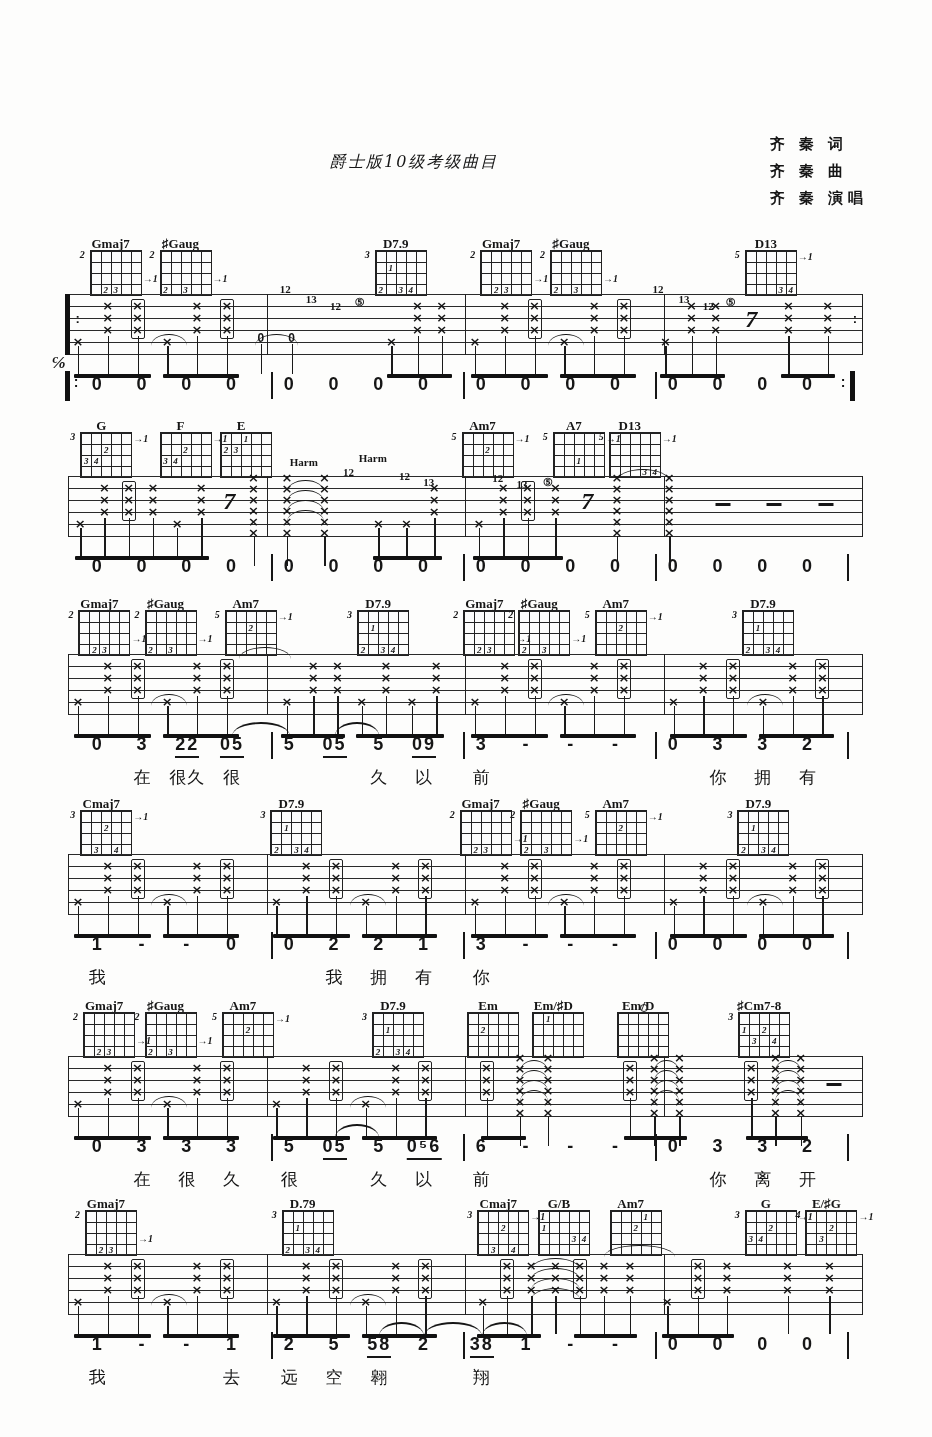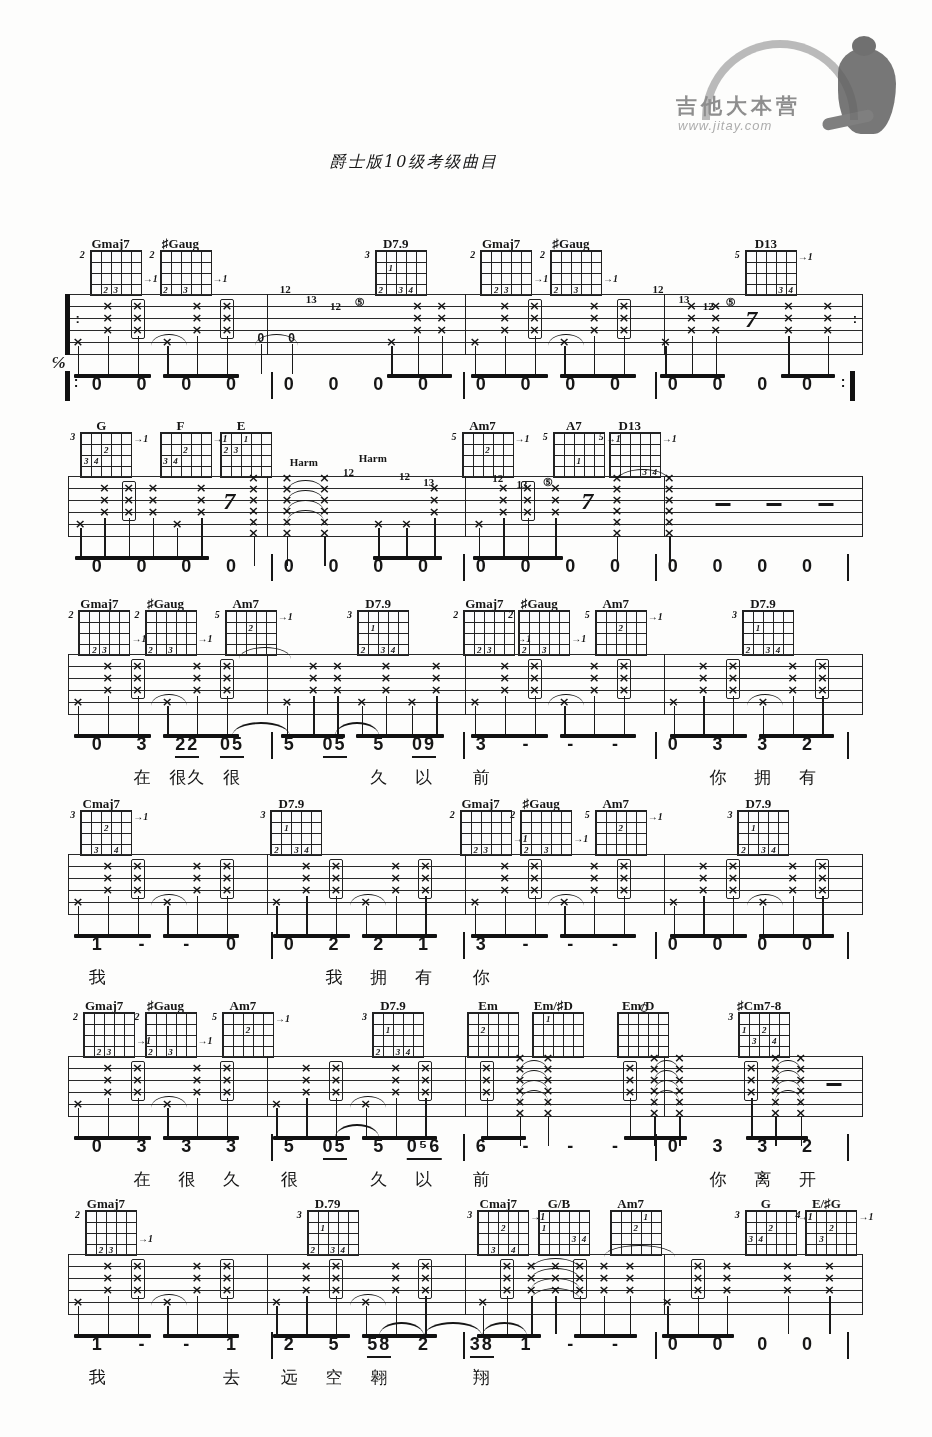--- a/index.html
+++ b/index.html
@@ -72,28 +72,27 @@
   .ntie{position:absolute;top:-8px;height:12px;border-top:2px solid #161616;
         border-radius:100% 100% 0 0/200% 200% 0 0;}
   .lyrline{position:absolute;left:0;right:0;height:24px;}
   .syl{position:absolute;transform:translateX(-50%);font-size:17px;letter-spacing:1px;}
 </style>
 </head>
 <body>
 
 <div id="page">
 
-  <div id="logo">
-    <div class="arc"></div>
-    <div class="man"></div>
-    <div class="brand">吉他大本营</div>
-    <div class="url">www.jitay.com</div>
-  </div>
 
   <div class="metaC">爵士版10级考级曲目</div>
+  <div class="metaR">
+    <div>齐  秦  词</div>
+    <div>齐  秦  曲</div>
+    <div>齐  秦  演唱</div>
+  </div>
 
   <div id="sheet">
       <div class="sys" style="top: 236px;">
         <div class="chord" style="left: 12.3%;">
           <div class="cname">Gmaj7</div>
           <div class="cgrid">
             <div class="cfret">2</div>
             <div class="cbarre" style="top: 22px;">→1</div>
             <div class="cmark" style="left: 15px; top: 39px;">2</div>
             <div class="cmark" style="left: 25px; top: 39px;">3</div>
@@ -1111,21 +1110,21 @@
       <div class="sys" style="top: 1196px;">
         <div class="chord" style="left: 11.8%;">
           <div class="cname">Gmaj7</div>
           <div class="cgrid">
             <div class="cfret">2</div>
             <div class="cbarre" style="top: 22px;">→1</div>
             <div class="cmark" style="left: 15px; top: 39px;">2</div>
             <div class="cmark" style="left: 25px; top: 39px;">3</div>
           </div>
         </div>
-        <div class="chord" style="left: 32.9%; margin-left: 25px;">
+        <div class="chord" style="left: 32.9%;">
           <div class="cname">D.79</div>
           <div class="cgrid">
             <div class="cfret">3</div>
             <div class="cmark" style="left: 15px; top: 17px;">1</div>
             <div class="cmark" style="left: 5px; top: 39px;">2</div>
             <div class="cmark" style="left: 25px; top: 39px;">3</div>
             <div class="cmark" style="left: 35px; top: 39px;">4</div>
           </div>
         </div>
         <div class="chord" style="left: 53.9%;">

